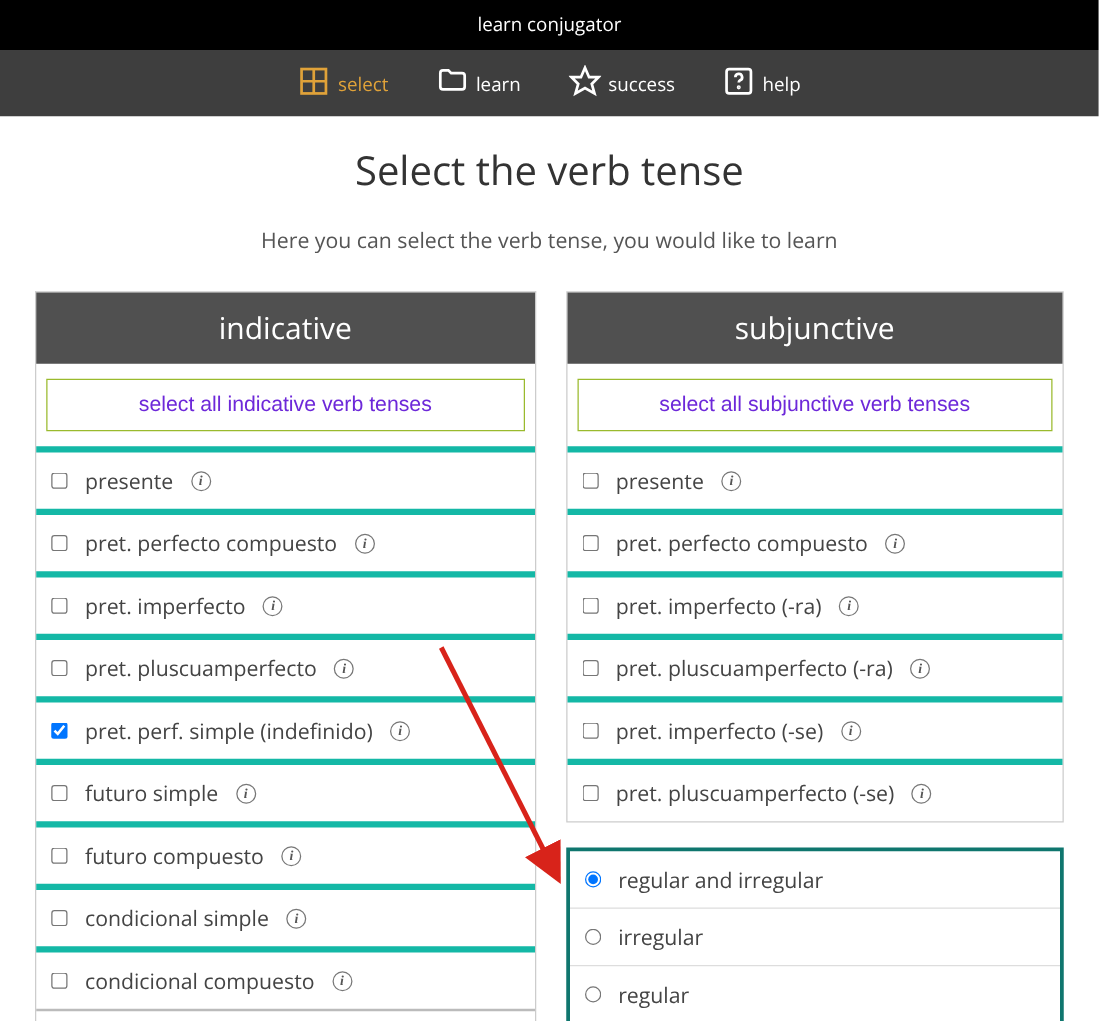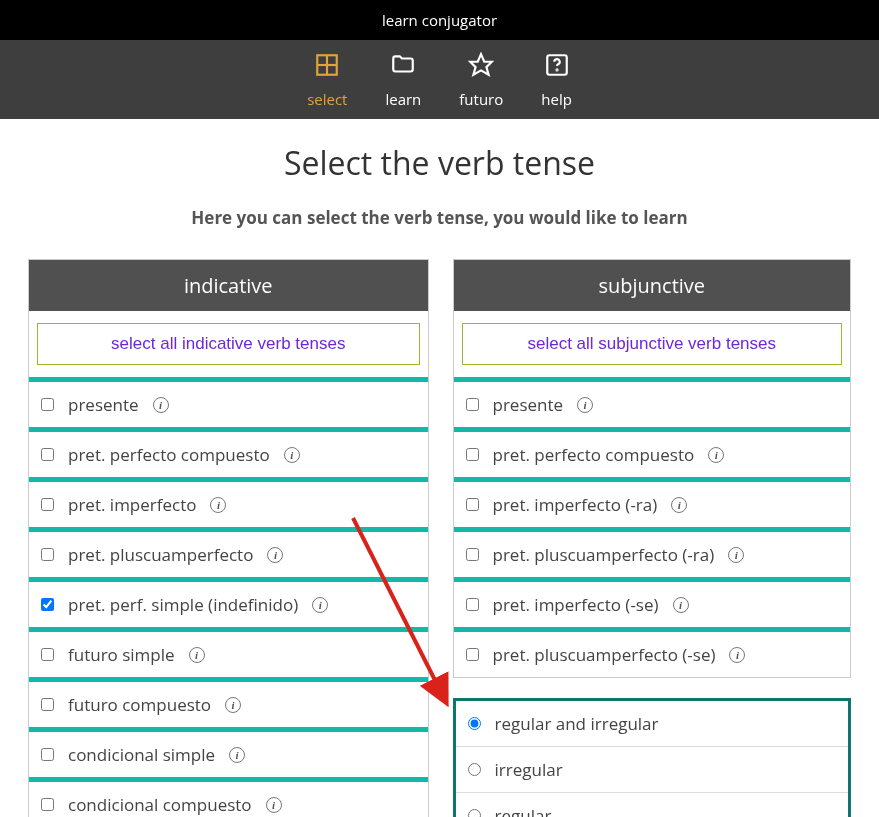--- a/index.html
+++ b/index.html
@@ -21,21 +21,21 @@
     }
     .nav-bar {
       background: #3e3e3e;
       display: flex;
       justify-content: center;
       gap: 38px;
       padding: 12px 0 10px 0;
     }
     .nav-item {
       display: flex;
-      flex-direction: column;
+      flex-direction: row;
       align-items: center;
       gap: 6px;
       cursor: pointer;
     }
     .nav-item .icon {
       color: #fff;
     }
     .nav-item .label {
       color: #fff;
       font-size: 15px;
@@ -50,40 +50,39 @@
       font-weight: 400;
       color: #333;
       margin-top: 22px;
       margin-bottom: 22px;
     }
     .page-subtitle {
       text-align: center;
       font-size: 17px;
       color: #555;
       margin-bottom: 30px;
-      font-weight: bold;
     }
     .columns {
       display: flex;
       gap: 24px;
       padding: 0 28px;
     }
     .column {
       flex: 1;
       border: 1px solid #ccc;
     }
     .column.no-border-bottom {
       border-bottom: none;
     }
     .column-header {
       background: #505050;
       color: #fff;
       text-align: center;
       padding: 12px 0;
-      font-size: 20px;
+      font-size: 24px;
       font-weight: 400;
     }
     .select-all-wrap {
       padding: 12px 8px;
     }
     .select-all-btn {
       width: 100%;
       background: #fff;
       border: 1px solid #9aba2d;
       color: #6d28d9;
@@ -184,21 +183,21 @@
           </svg>
       </span>
       <span class="label">learn</span>
     </div>
     <div class="nav-item">
       <span class="icon">
         <svg width="26" height="26" viewBox="0 0 24 24" fill="none" stroke="currentColor" stroke-width="2">
             <polygon points="12 2 15 9 22 9 17 14 19 21 12 17 5 21 7 14 2 9 9 9 12 2"></polygon>
           </svg>
       </span>
-      <span class="label">futuro</span>
+      <span class="label">success</span>
     </div>
     <div class="nav-item">
       <span class="icon">
         <svg width="26" height="26" viewBox="0 0 24 24" fill="none" stroke="currentColor" stroke-width="2">
             <rect x="3" y="3" width="18" height="18" rx="2"></rect>
             <path d="M9.5 9a2.5 2.5 0 1 1 3.5 2.3c-.8.4-1 1-1 1.7"></path>
             <circle cx="12" cy="16.5" r="0.5" fill="currentColor"></circle>
           </svg>
       </span>
       <span class="label">help</span>

